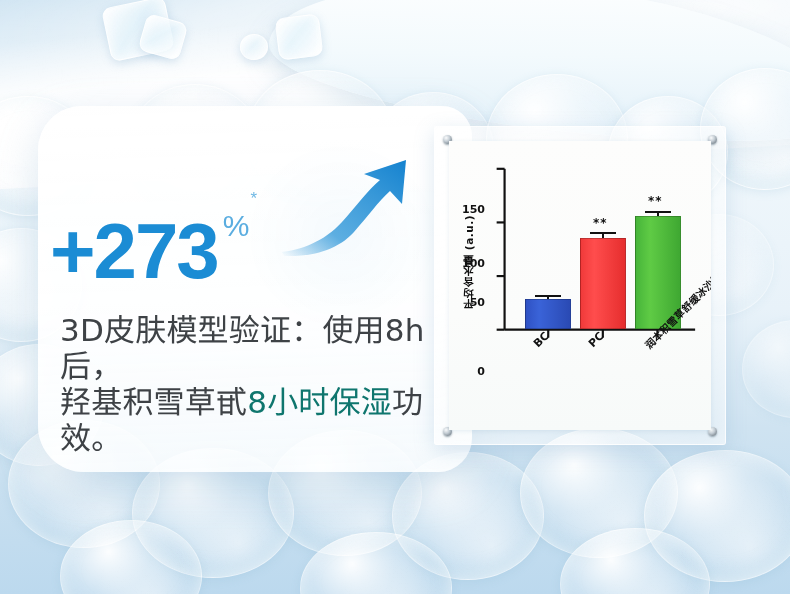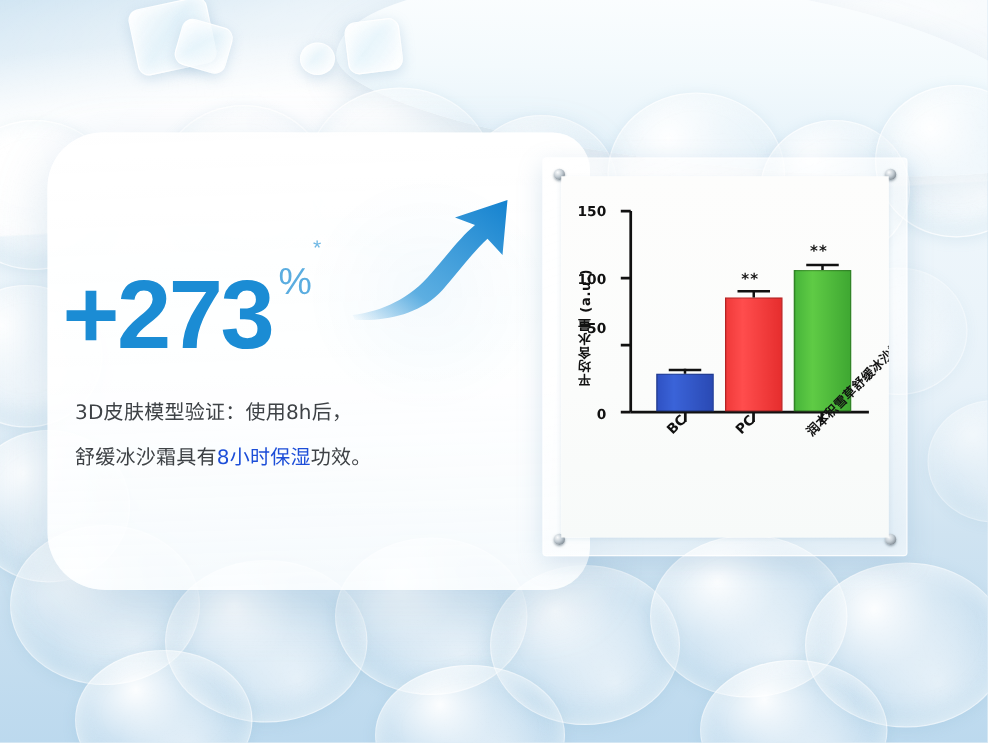--- a/index.html
+++ b/index.html
@@ -82,25 +82,25 @@
   .hl-star{
     font-size:17px;color:#6fb8e4;position:relative;top:-26px;left:1px;
   }
 
   
   .arrow{position:absolute;left:280px;top:158px;width:140px;height:98px;}
 
   
   .body-copy{
     position:absolute;left:60px;top:312px;width:380px;
-    font-size:16px;line-height:36px;color:#3e4246;
+    font-size:31px;line-height:36px;color:#3e4246;
     font-family:"DejaVu Sans","Liberation Sans",sans-serif;
     letter-spacing:.2px;
   }
-  .body-copy .hl{color:#1d4ed8;}
+  .body-copy .hl{color:#0f766e;}
 
   
   .footnote{
     position:absolute;left:0;right:0;top:510px;text-align:center;
     font-size:14.5px;color:#4b5056;letter-spacing:.2px;
     font-family:"DejaVu Sans","Liberation Sans",sans-serif;
   }
 
   
   .chart-frame{
@@ -133,20 +133,21 @@
     position:absolute;left:12px;top:74px;
     font-size:10.5px;font-weight:bold;color:#111;
     writing-mode:vertical-rl;transform:rotate(180deg);
     letter-spacing:.5px;white-space:nowrap;
     font-family:"DejaVu Sans","Liberation Sans",sans-serif;
   }
   .ytick{
     position:absolute;font-size:11px;font-weight:bold;color:#111;
     text-align:right;width:34px;
     font-family:"DejaVu Sans","Liberation Sans",sans-serif;
+    margin-top:40px;
   }
   .xtlabel{
     position:absolute;font-size:11px;font-weight:bold;color:#111;
     transform:rotate(-45deg);transform-origin:left top;white-space:nowrap;
     font-family:"DejaVu Sans","Liberation Sans",sans-serif;
   }
   .xtlabel.cn{font-size:10px;letter-spacing:.3px;}
   .bar{position:absolute;bottom:0;border:1px solid rgba(0,0,0,.22);box-sizing:border-box;}
   .bar.blue{background:linear-gradient(90deg,#2f52c4 0%,#3a63d8 30%,#2a4ab4 100%);}
   .bar.red{background:linear-gradient(90deg,#f03a3a 0%,#ff4d4d 30%,#e62e2e 100%);}
@@ -213,21 +214,21 @@
     <span class="hl-main">+273</span>
     <span class="hl-pct">%</span>
     <span class="hl-star">*</span>
   </div>
 
   <div class="body-copy">
     <div>
       <span>3D皮肤模型验证：使用8h后，</span>
     </div>
     <div>
-      <span>舒缓冰沙霜具有</span><span class="hl">8小时保湿</span><span>功效。</span>
+      <span>羟基积雪草甙</span><span class="hl">8小时保湿</span><span>功效。</span>
     </div>
   </div>
 
 
   <div class="chart-frame">
     <div class="screw tl"></div>
     <div class="screw tr"></div>
     <div class="screw bl"></div>
     <div class="screw br"></div>
 

